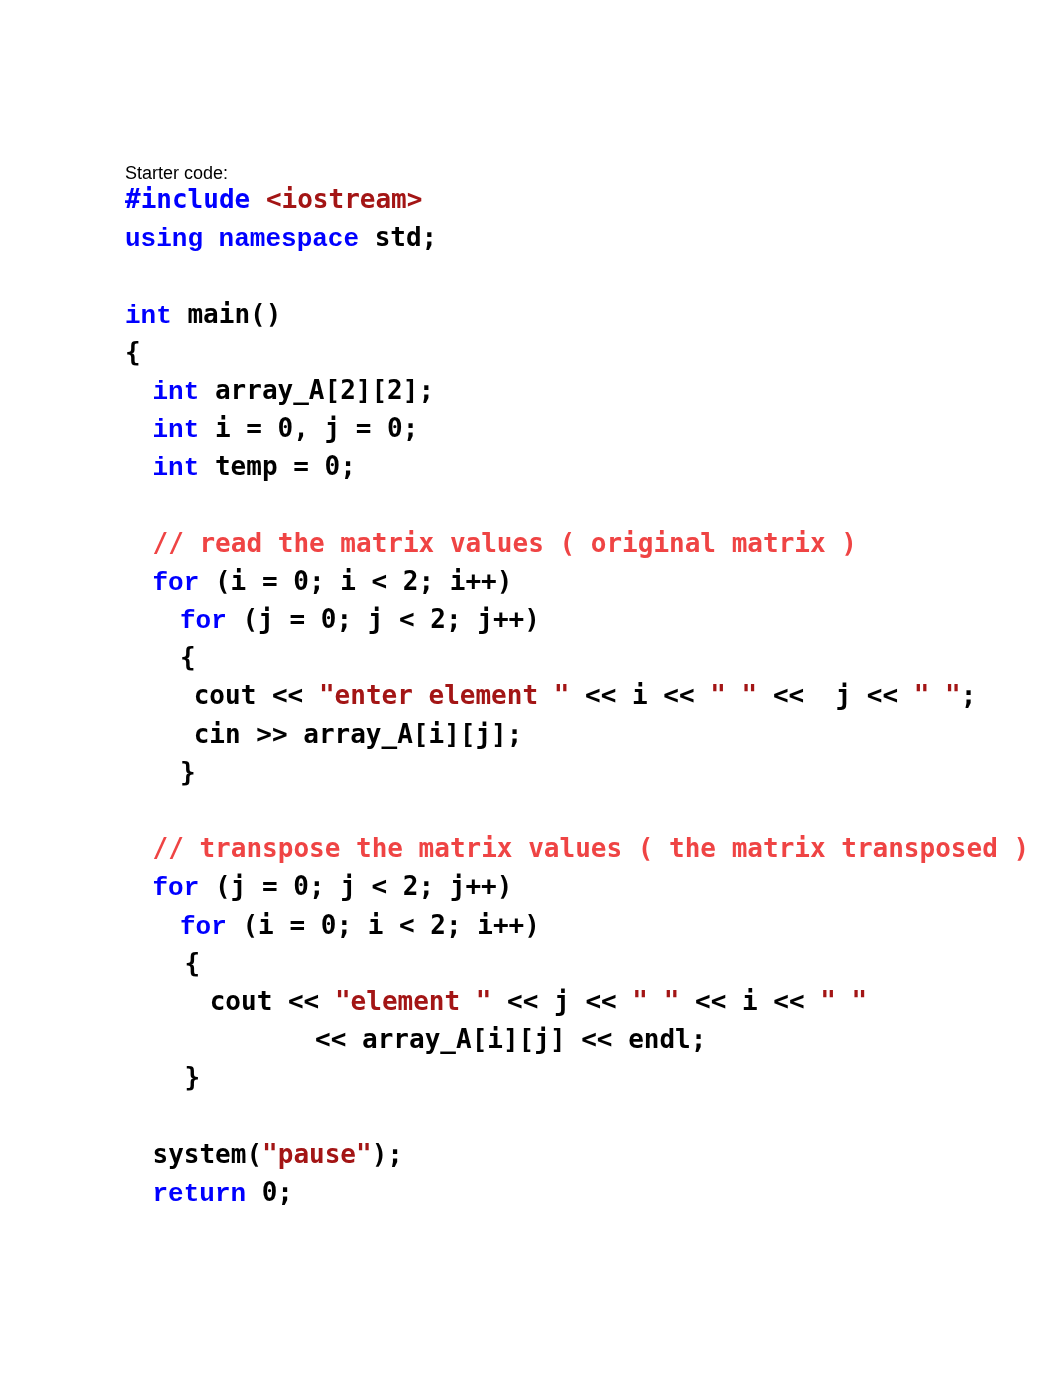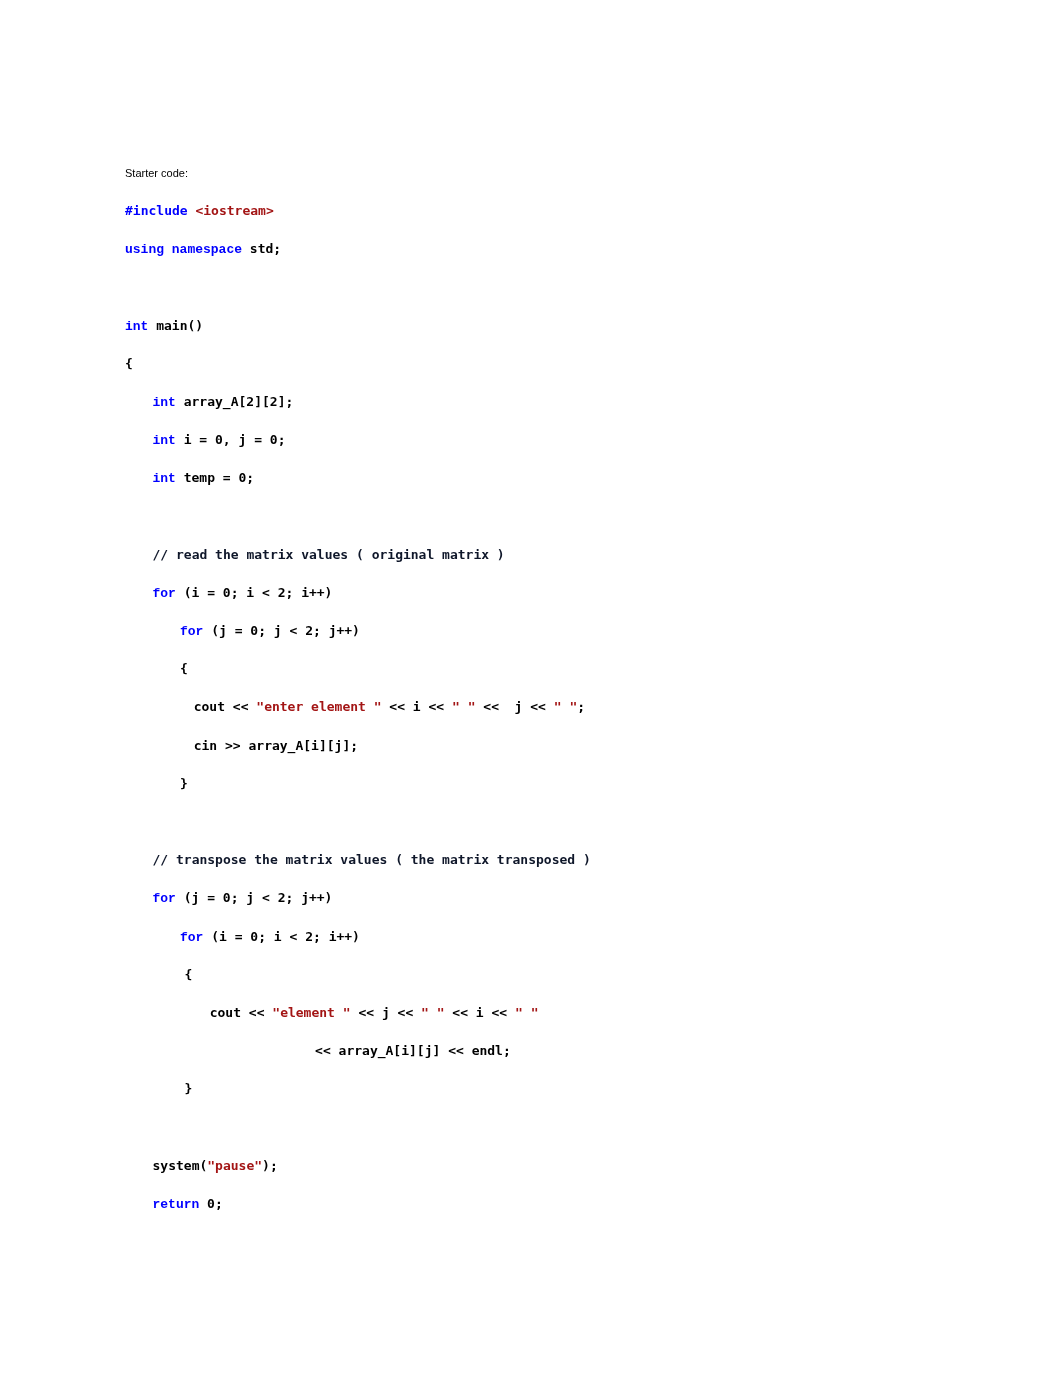--- a/index.html
+++ b/index.html
@@ -12,47 +12,47 @@
     width: 1062px;
     height: 1377px;
     background: #ffffff;
     overflow: hidden;
   }
   .intro {
     position: absolute;
     left: 125px;
     top: 163px;
     font-family: "Liberation Sans", sans-serif;
-    font-size: 11px;
+    font-size: 18px;
     color: #000000;
     line-height: 20px;
     white-space: pre;
   }
   .code-block {
     position: absolute;
     left: 125px;
-    top: 192px;
+    top: 180px;
     font-family: "DejaVu Sans Mono", monospace;
-    font-size: 13px;
+    font-size: 26px;
     font-weight: bold;
     line-height: 38.2px;
     color: #000000;
     white-space: pre;
   }
   .code-line {
     white-space: pre;
     height: 38.2px;
     display: block;
   }
   .code-line.blank {
     height: 38.2px;
   }
   .tok-kw   { color: #0000ff; font-family: Liberation Mono, monospace; }
   .tok-str  { color: #a31515; }
-  .tok-com  { color: #0f172a; }
+  .tok-com  { color: #ef4444; }
   .tok-pre  { color: #0000ff; }
   .tok-inc  { color: #a31515; }
   .tok-id   { color: #000000; margin-top: 17px; }
 </style>
 </head>
 <body>
 
 <div class="page">
 
   <div class="intro">Starter code:</div>

